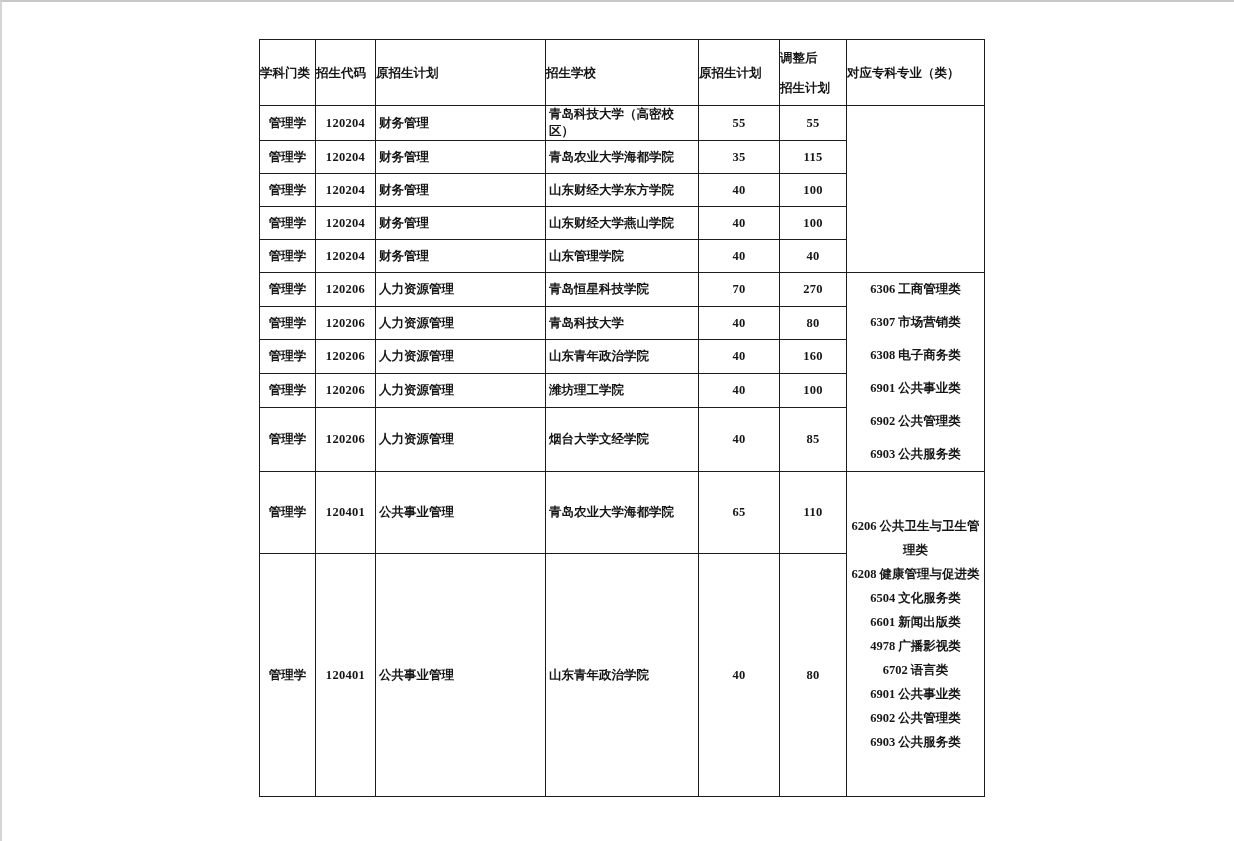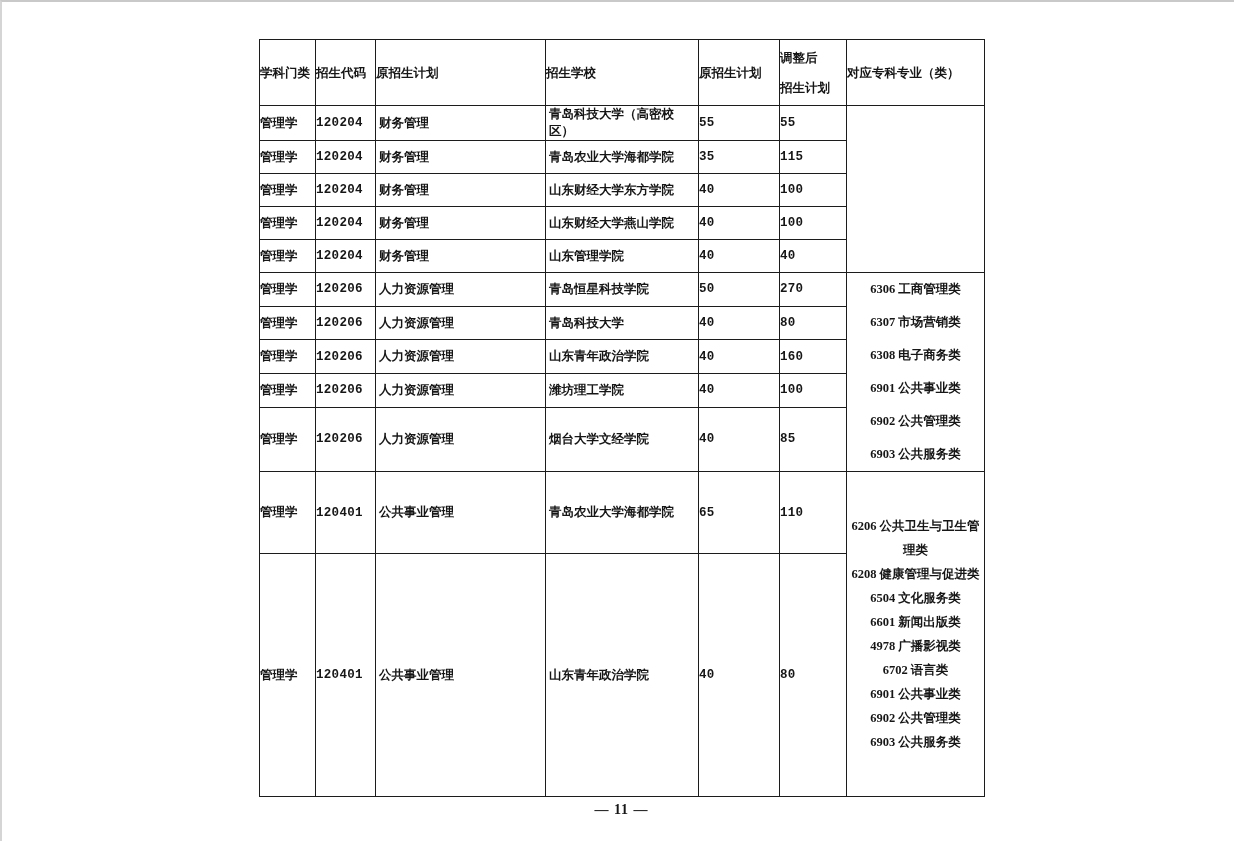--- a/index.html
+++ b/index.html
@@ -31,21 +31,21 @@
     font-size: 12.5px;
     vertical-align: middle;
     overflow: hidden;
   }
   .tbl th { text-align: left; line-height: 16px; }
   .hrow   { height: 66px; }
   .h33    { height: 33px; }
   .h63    { height: 63px; }
   .h82    { height: 82px; }
   .h243   { height: 243px; }
-  .c  { text-align: left; font-family: Liberation Mono, monospace; }
+  .c  { text-align: center; }
   .l  { text-align: left; padding-left: 3px; }
   .num { font-size: 13.5px; letter-spacing: 0.3px; }
   .two-line div { line-height: 30px; }
   .group {
     vertical-align: top;
     text-align: center;
     padding: 0 2px 0 2px;
     word-break: break-all;
   }
   .group.g2 div { line-height: 33px; }
@@ -131,21 +131,21 @@
         <td class="l">山东管理学院</td>
         <td class="c num">40</td>
         <td class="c num">40</td>
       </tr>
 
       <tr class="h33">
         <td class="c">管理学</td>
         <td class="c num">120206</td>
         <td class="l">人力资源管理</td>
         <td class="l">青岛恒星科技学院</td>
-        <td class="c num">50</td>
+        <td class="c num">70</td>
         <td class="c num">270</td>
         <td class="group g2" rowspan="5">
           <div>6306 工商管理类</div>
           <div>6307 市场营销类</div>
           <div>6308 电子商务类</div>
           <div>6901 公共事业类</div>
           <div>6902 公共管理类</div>
           <div>6903 公共服务类</div>
         </td>
       </tr>
@@ -205,14 +205,13 @@
         <td class="c">管理学</td>
         <td class="c num">120401</td>
         <td class="l">公共事业管理</td>
         <td class="l">山东青年政治学院</td>
         <td class="c num">40</td>
         <td class="c num">80</td>
       </tr>
     </tbody>
   </table>
 
-  <div class="footer">— 11 —</div>
 </div>
 
 </body></html>

